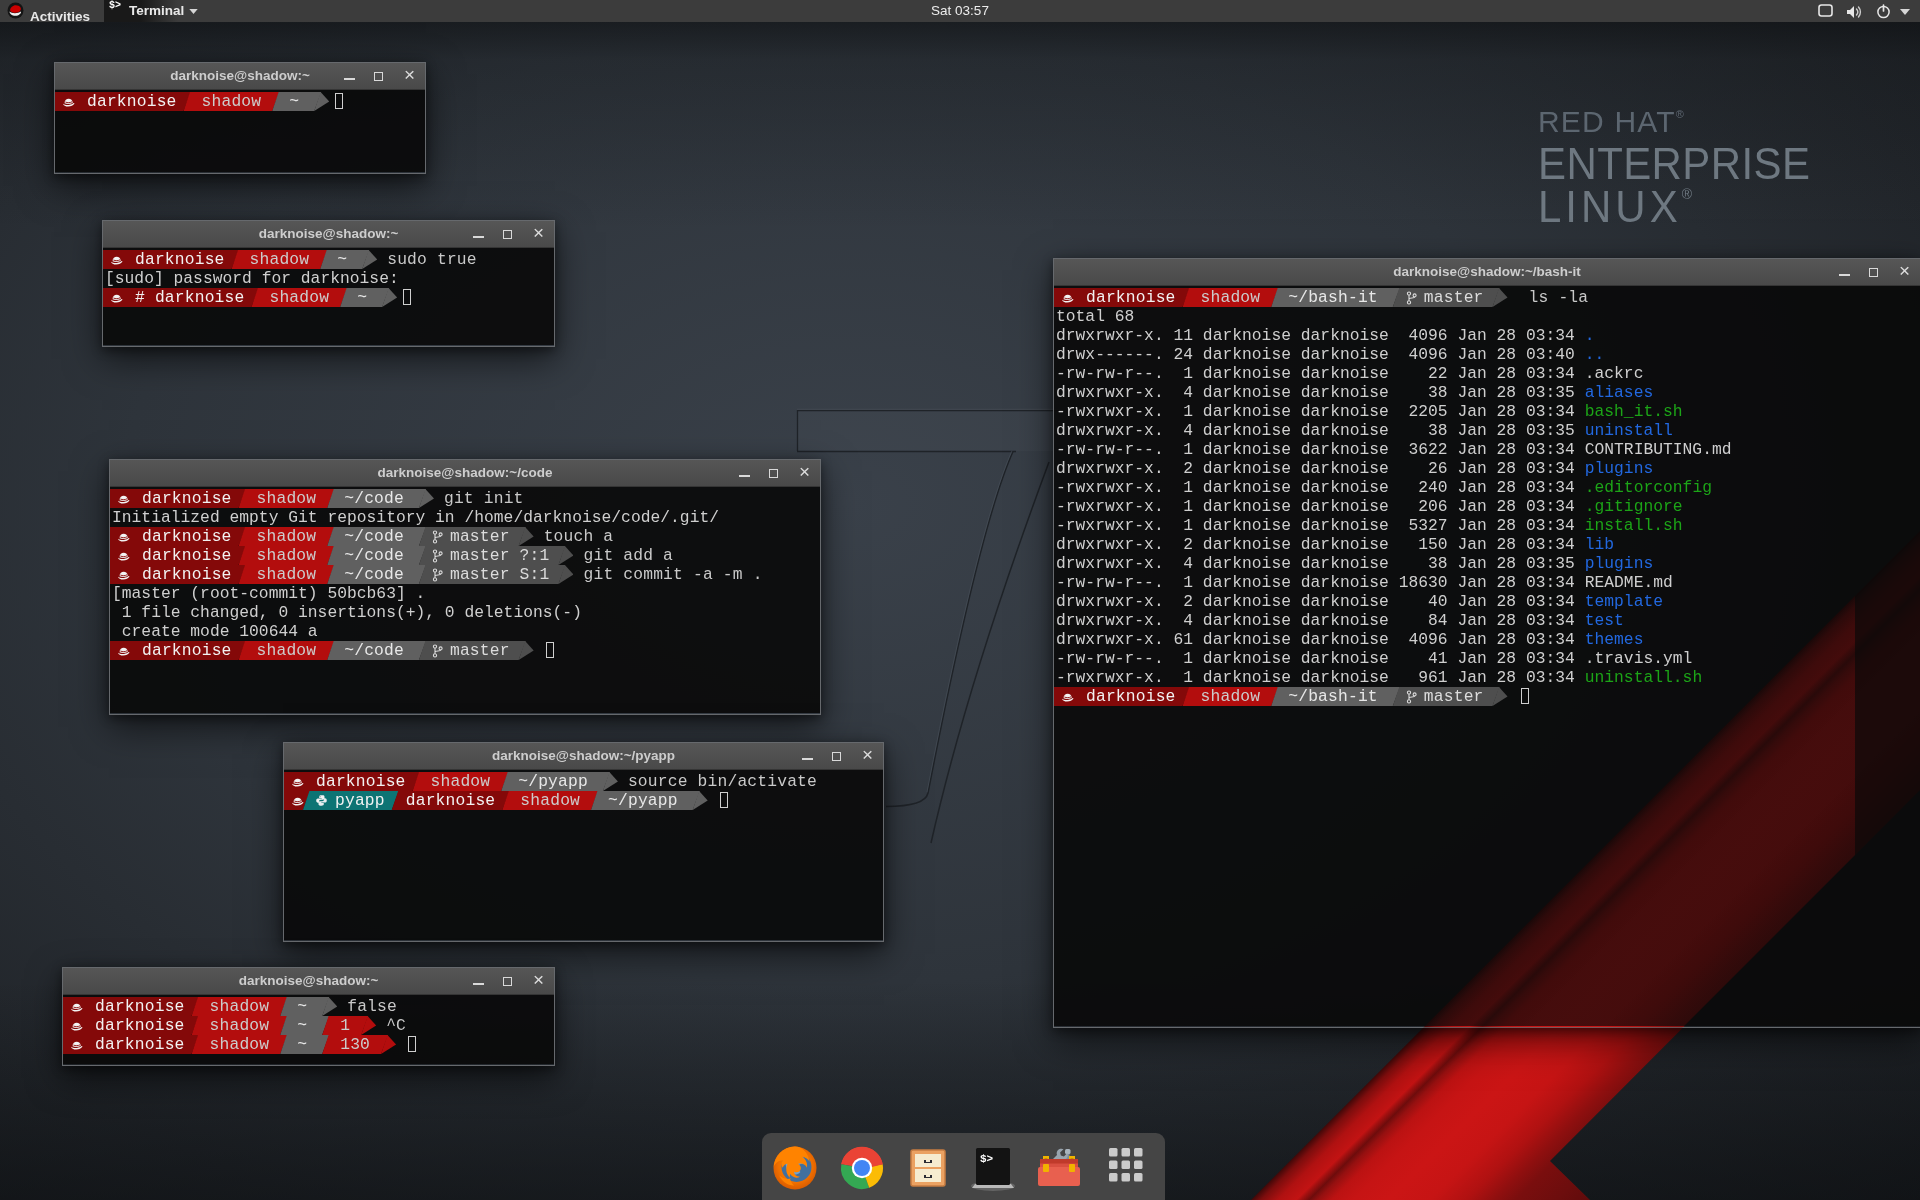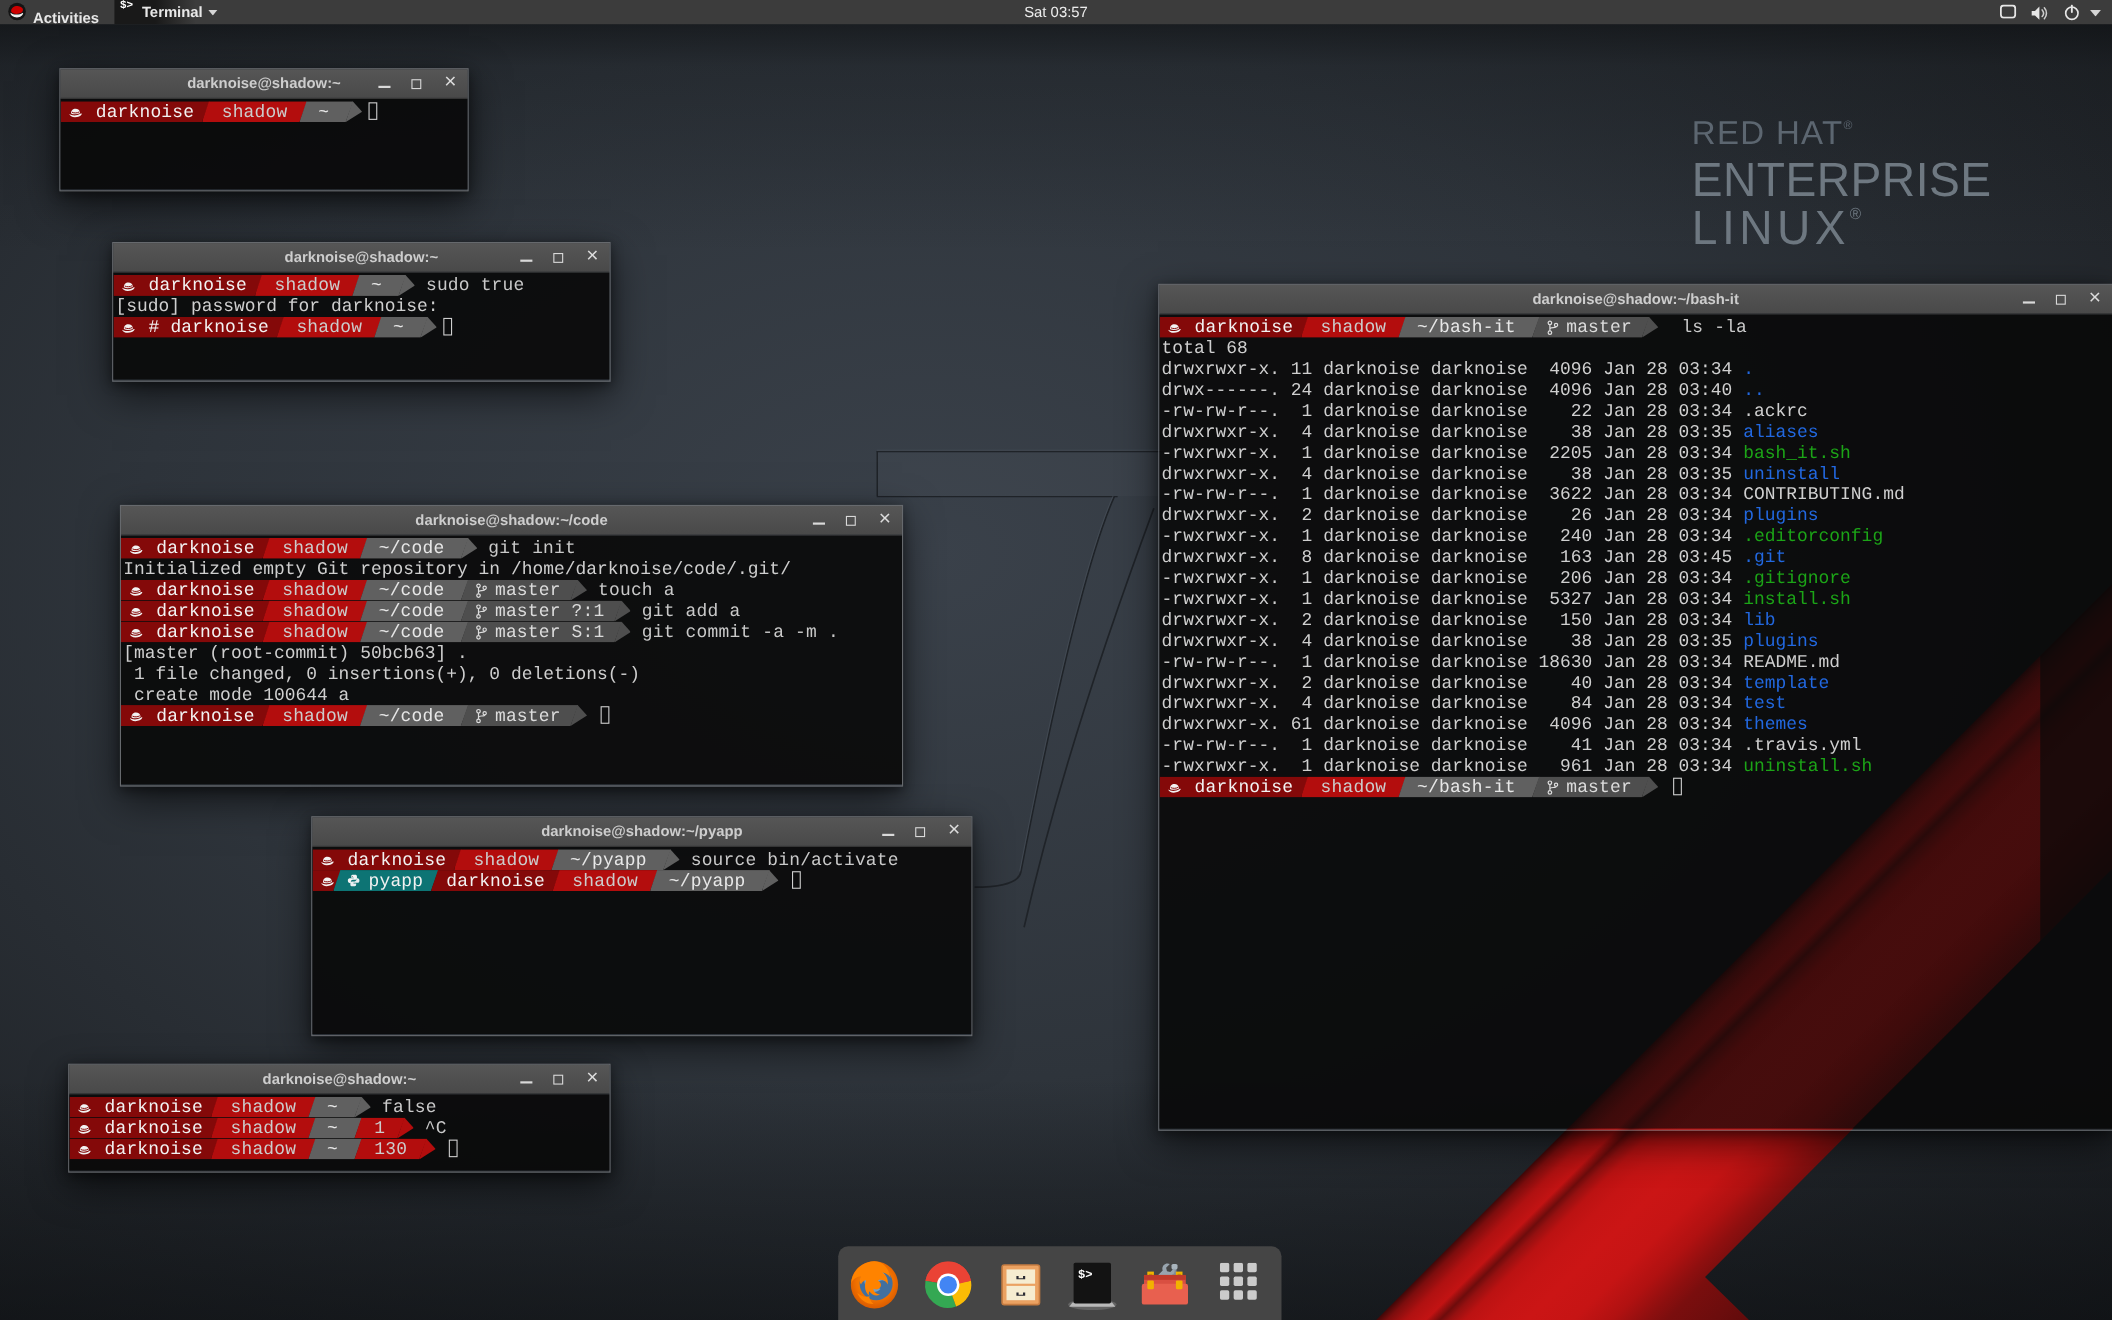--- a/index.html
+++ b/index.html
@@ -281,21 +281,20 @@
         <div class="row tx">total 68</div>
         <div class="row tx">drwxrwxr-x. 11 darknoise darknoise  4096 Jan 28 03:34 <span style="color:#2268e0">.</span></div>
         <div class="row tx">drwx------. 24 darknoise darknoise  4096 Jan 28 03:40 <span style="color:#2268e0">..</span></div>
         <div class="row tx">-rw-rw-r--.  1 darknoise darknoise    22 Jan 28 03:34 .ackrc</div>
         <div class="row tx">drwxrwxr-x.  4 darknoise darknoise    38 Jan 28 03:35 <span style="color:#2268e0">aliases</span></div>
         <div class="row tx">-rwxrwxr-x.  1 darknoise darknoise  2205 Jan 28 03:34 <span style="color:#1ca417">bash_it.sh</span></div>
         <div class="row tx">drwxrwxr-x.  4 darknoise darknoise    38 Jan 28 03:35 <span style="color:#2268e0">uninstall</span></div>
         <div class="row tx">-rw-rw-r--.  1 darknoise darknoise  3622 Jan 28 03:34 CONTRIBUTING.md</div>
         <div class="row tx">drwxrwxr-x.  2 darknoise darknoise    26 Jan 28 03:34 <span style="color:#2268e0">plugins</span></div>
         <div class="row tx">-rwxrwxr-x.  1 darknoise darknoise   240 Jan 28 03:34 <span style="color:#1ca417">.editorconfig</span></div>
-        <div class="row tx">drwxrwxr-x.  8 darknoise darknoise   163 Jan 28 03:45 <span style="color:#2268e0">.git</span></div>
         <div class="row tx">-rwxrwxr-x.  1 darknoise darknoise   206 Jan 28 03:34 <span style="color:#1ca417">.gitignore</span></div>
         <div class="row tx">-rwxrwxr-x.  1 darknoise darknoise  5327 Jan 28 03:34 <span style="color:#1ca417">install.sh</span></div>
         <div class="row tx">drwxrwxr-x.  2 darknoise darknoise   150 Jan 28 03:34 <span style="color:#2268e0">lib</span></div>
         <div class="row tx">drwxrwxr-x.  4 darknoise darknoise    38 Jan 28 03:35 <span style="color:#2268e0">plugins</span></div>
         <div class="row tx">-rw-rw-r--.  1 darknoise darknoise 18630 Jan 28 03:34 README.md</div>
         <div class="row tx">drwxrwxr-x.  2 darknoise darknoise    40 Jan 28 03:34 <span style="color:#2268e0">template</span></div>
         <div class="row tx">drwxrwxr-x.  4 darknoise darknoise    84 Jan 28 03:34 <span style="color:#2268e0">test</span></div>
         <div class="row tx">drwxrwxr-x. 61 darknoise darknoise  4096 Jan 28 03:34 <span style="color:#2268e0">themes</span></div>
         <div class="row tx">-rw-rw-r--.  1 darknoise darknoise    41 Jan 28 03:34 .travis.yml</div>
         <div class="row tx">-rwxrwxr-x.  1 darknoise darknoise   961 Jan 28 03:34 <span style="color:#1ca417">uninstall.sh</span></div>

